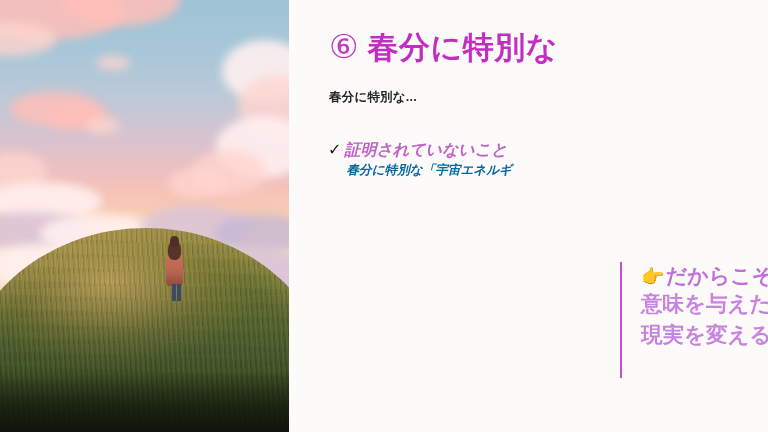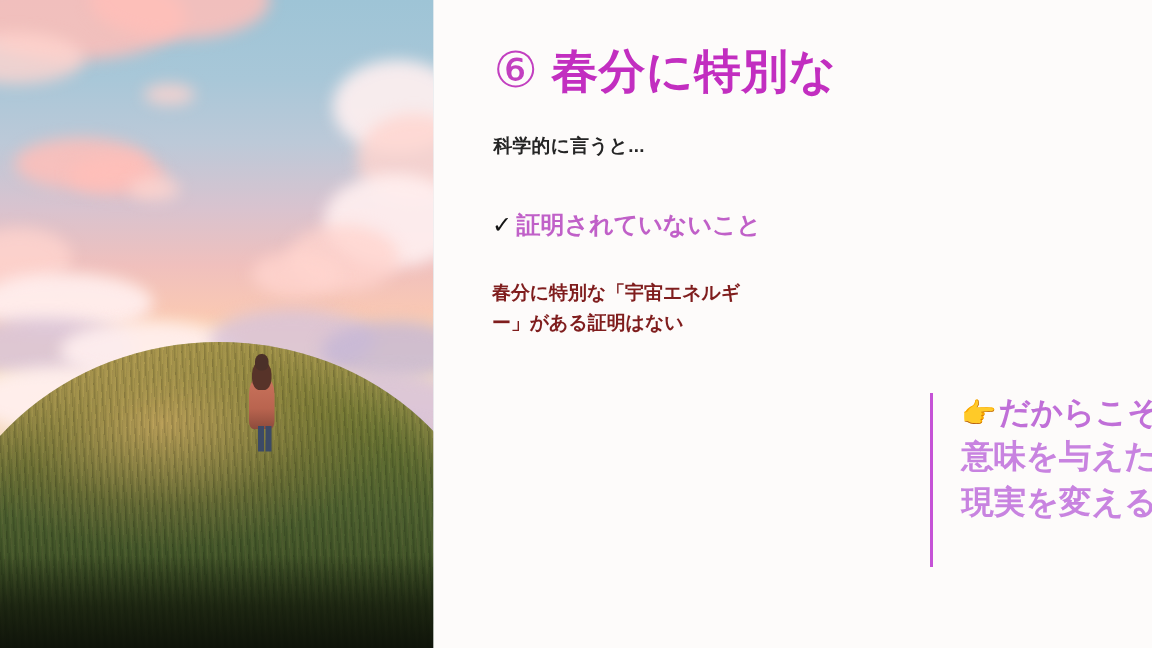--- a/index.html
+++ b/index.html
@@ -167,41 +167,43 @@
     color: #252525;
     letter-spacing: 0.2px;
   }
 
   
   #claim-col {
     position: absolute;
     left: 39px;
     top: 140px;
     width: 190px;
+    font-style: italic;
   }
   #claim-head {
     font-size: 16px;
     font-weight: bold;
     color: #c060c8;
     white-space: nowrap;
     line-height: 1.25;
   }
   #claim-head .tick {
     color: #151515;
     font-size: 16px;
     margin-right: 3px;
     font-family: "DejaVu Sans", sans-serif;
   }
   #claim-body {
-    margin-top: 25px;
+    margin-top: 1px;
     font-size: 12.6px;
     font-weight: bold;
-    color: #7f1d1d;
+    color: #0369a1;
     line-height: 1.55;
     width: 184px;
+    text-align: right;
   }
 
   
   #conclusion {
     position: absolute;
     left: 331px;
     top: 262px;
     height: 116px;
     border-left: 2.5px solid #c552d6;
     padding-left: 19px;
@@ -273,29 +275,28 @@
     <div class="fig fig-head"></div>
   </div>
 
   <div id="panel">
 
     <div id="title-row">
       <span id="circled-num">⑥</span>
       <span id="title-text">春分に特別な</span>
     </div>
 
-    <div id="subtitle">科学的に言うと...</div>
+    <div id="subtitle">春分に特別な...</div>
 
     <div id="claim-col">
       <div id="claim-head">
         <span class="tick">✓</span><span>証明されていないこと</span>
       </div>
       <div id="claim-body">
         <div>春分に特別な「宇宙エネルギ</div>
-        <div>ー」がある証明はない</div>
       </div>
     </div>
 
     <div id="conclusion">
       <div id="concl-l1">
         <span class="hand">👉</span><span>だからこそ</span>
       </div>
       <div id="concl-l2">意味を与えた人だけが</div>
       <div id="concl-l3">
         <span>現実を変える可能性は高い</span>

